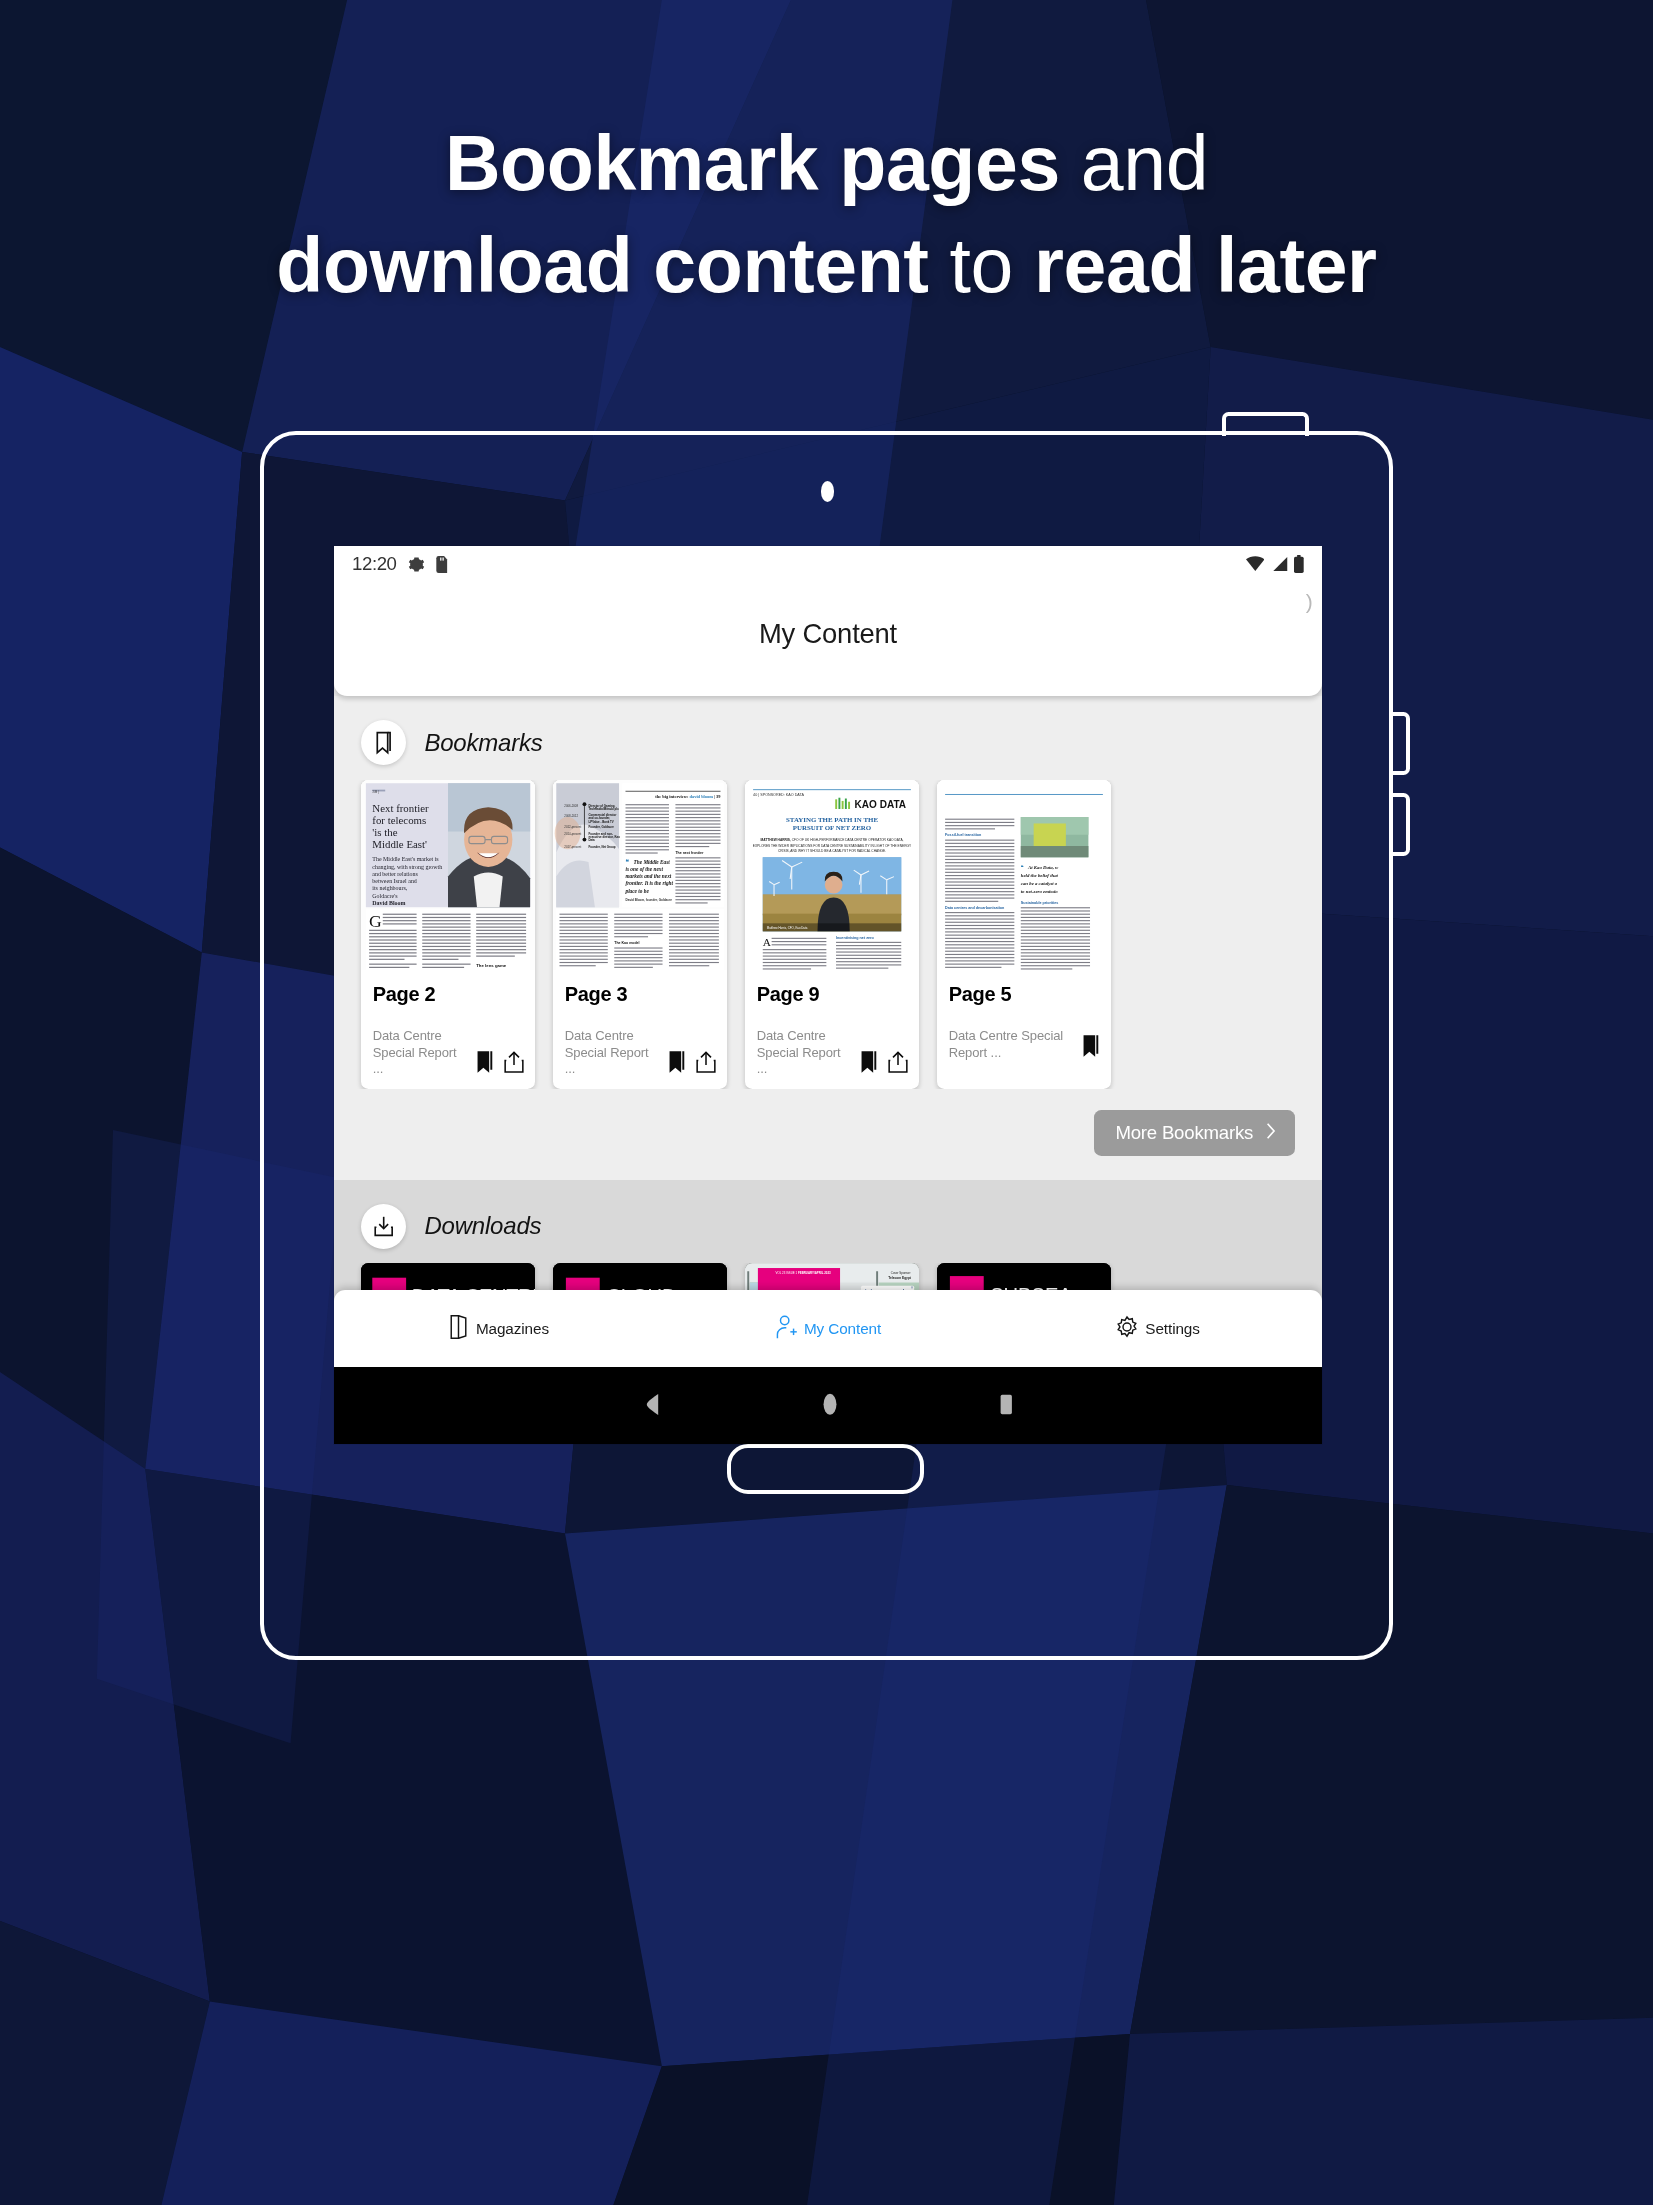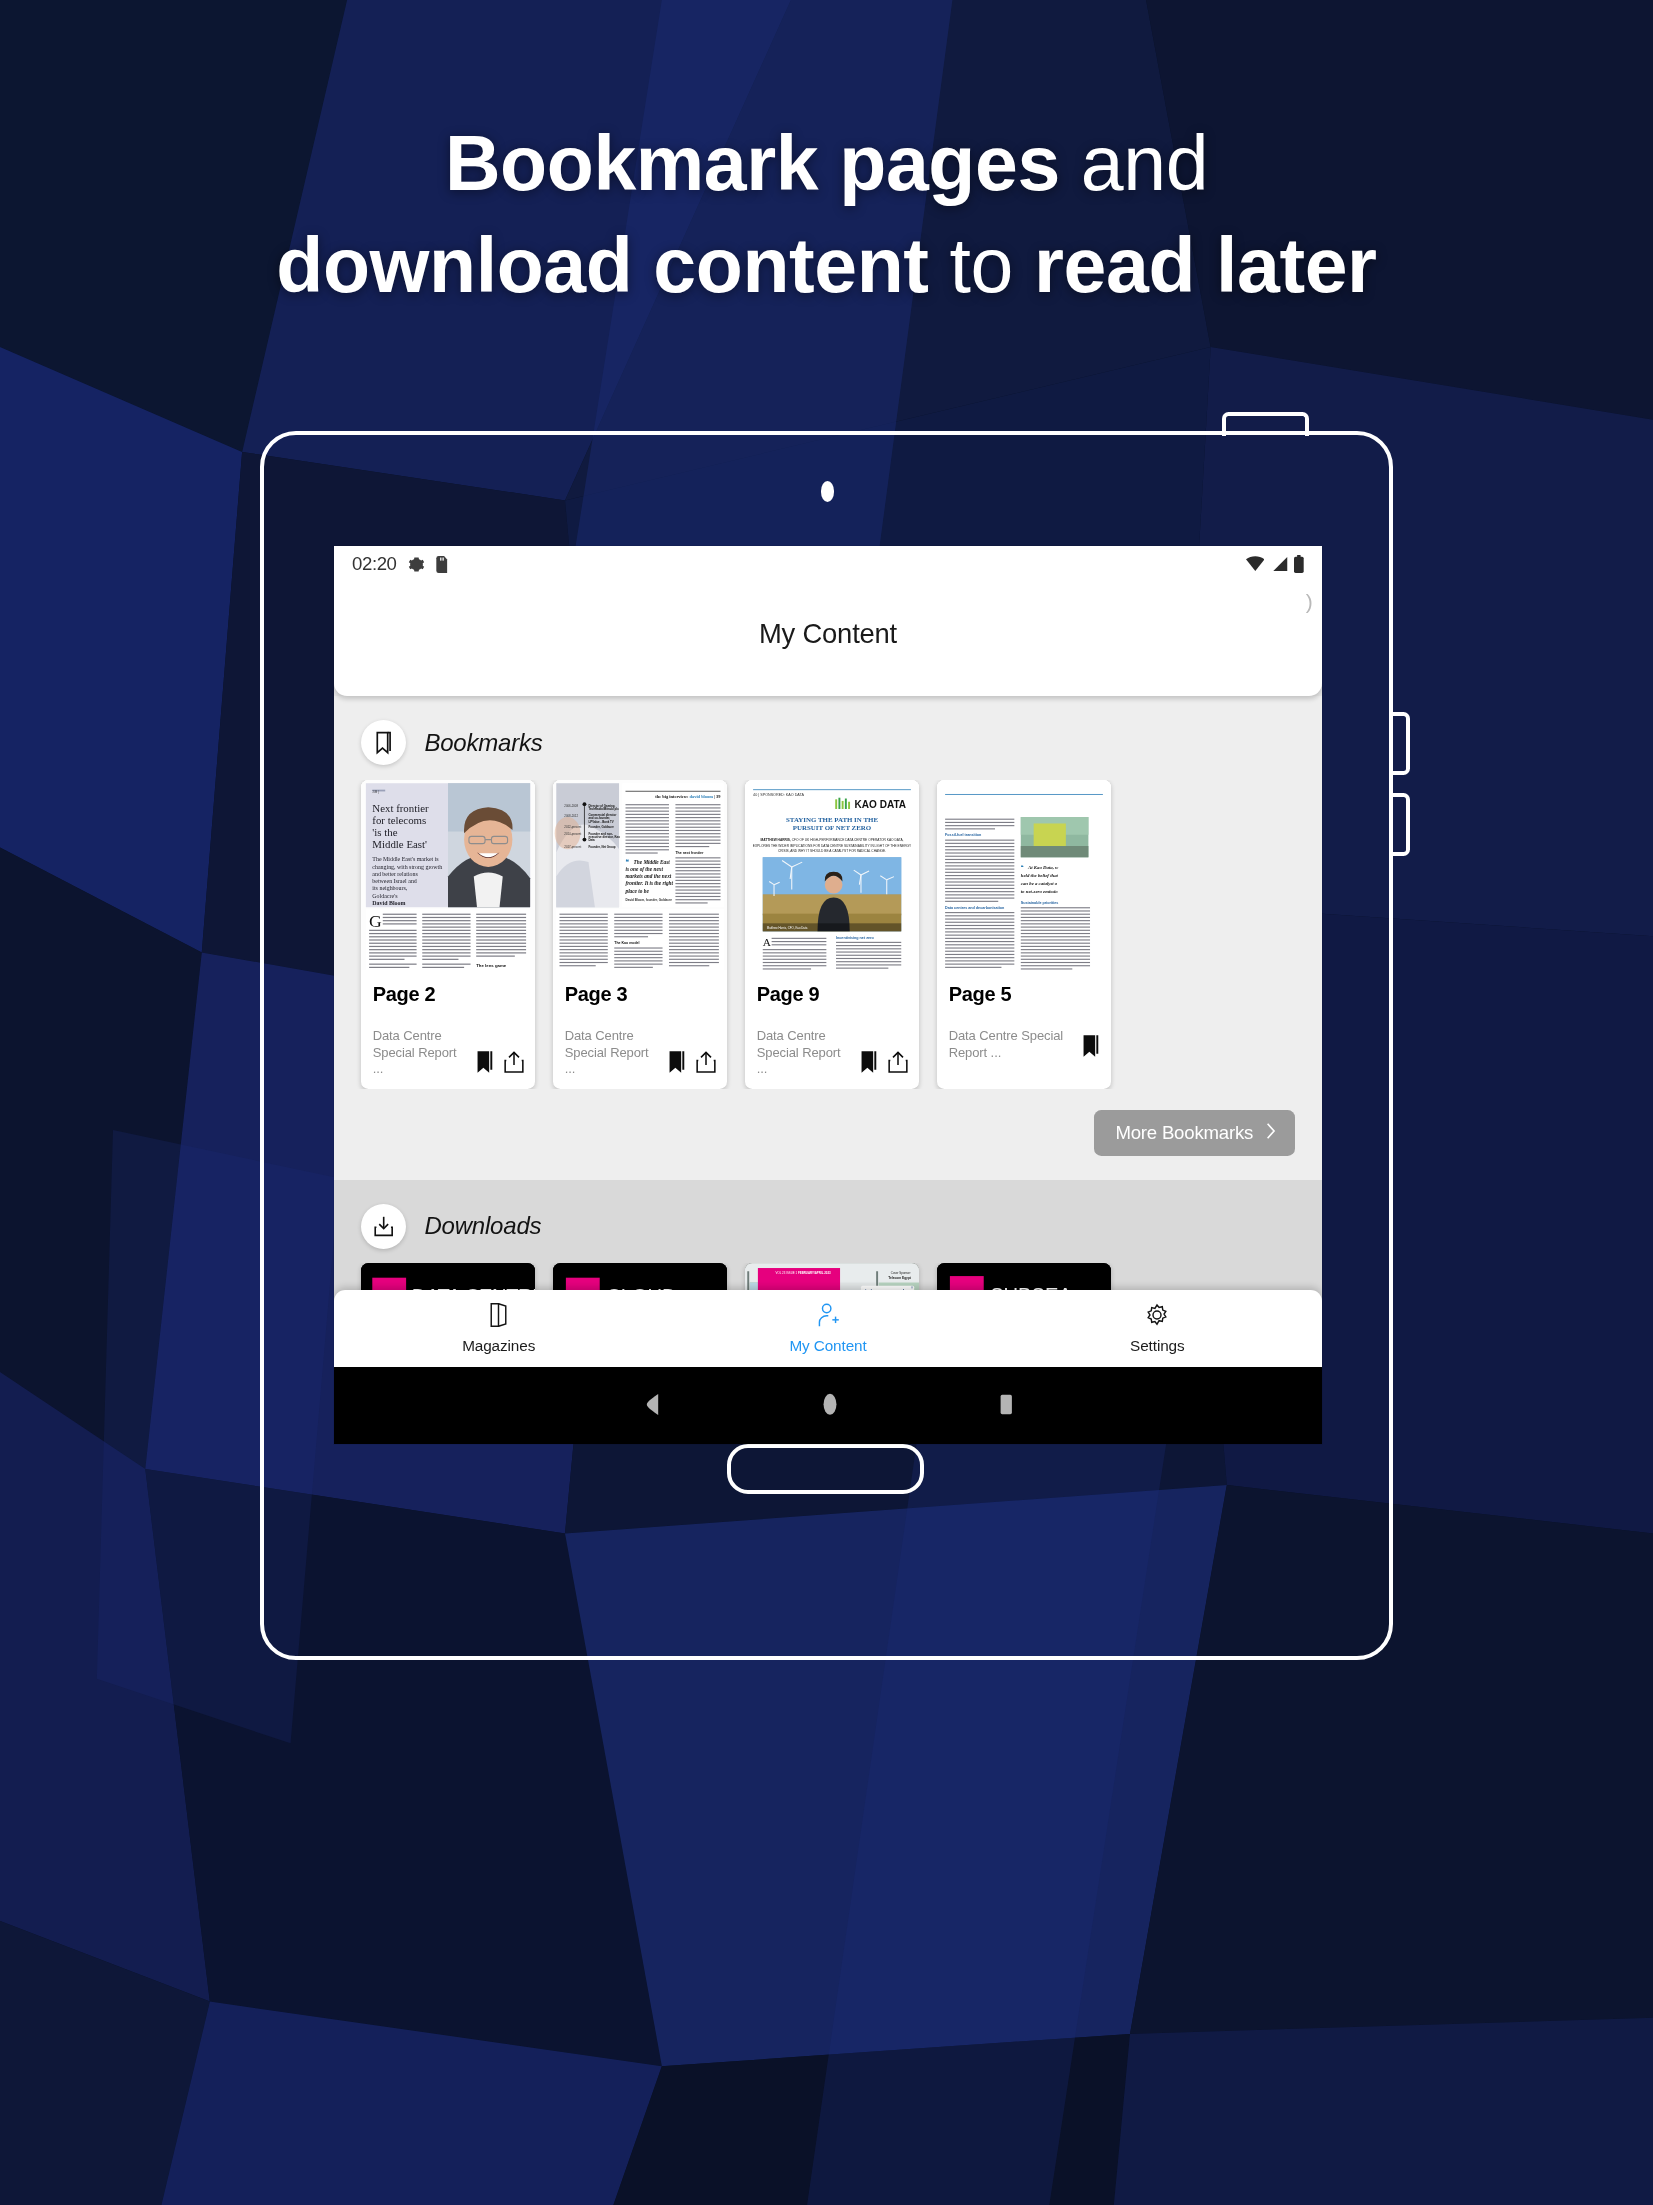--- a/index.html
+++ b/index.html
@@ -214,21 +214,21 @@
     width: 988px; height: 77px;
     background: #ffffff;
     border-top-left-radius: 11.3px;
     border-top-right-radius: 11.3px;
     box-shadow: 0 -2.4px 7.3px rgba(0,0,0,.17);
     display: flex;
     z-index: 8;
   }
   .navitem {
     flex: 1 1 0;
-    display: flex; flex-direction: column;
+    display: flex; flex-direction: row;
     align-items: center; justify-content: center;
     gap: 6.5px;
     cursor: pointer;
   }
   .navitem .lbl { font-size: 15.3px; color: #1b1b1b; letter-spacing: -0.1px; }
   .navitem.active .lbl { color: #2196f3; }
 
   
   .androidnav {
     position: absolute;
@@ -288,21 +288,21 @@
   <div class="side-button b1"></div>
   <div class="side-button b2"></div>
   <div class="camera-dot"></div>
   <div class="home-button"></div>
 
   <div class="screen">
 
     <div class="appbar">
       <div class="statusbar">
         <div class="status-left">
-          <span class="status-time">02:20</span>
+          <span class="status-time">12:20</span>
           <svg class="sicon" width="17" height="17" viewBox="0 0 24 24" fill="#3d3d3d">
             <path d="M12 8a4 4 0 100 8 4 4 0 000-8zm0 6a2 2 0 110-4 2 2 0 010 4z"></path>
             <path d="M21 12c0-.6-.1-1.2-.2-1.8l2-1.5-2-3.4-2.3 1a8 8 0 00-3-1.7L15 2H9l-.5 2.6a8 8 0 00-3 1.7l-2.3-1-2 3.4 2 1.5a8 8 0 000 3.6l-2 1.5 2 3.4 2.3-1a8 8 0 003 1.7L9 22h6l.5-2.6a8 8 0 003-1.7l2.3 1 2-3.4-2-1.5c.1-.6.2-1.2.2-1.8z"></path>
           </svg>
           <svg class="sicon" width="13" height="17" viewBox="0 0 16 22" fill="#3d3d3d">
             <path d="M3 0h7l4 4.5V22H3a3 3 0 01-3-3V3a3 3 0 013-3z"></path>
             <rect x="5" y="2" width="1.6" height="4" fill="#fff"></rect>
             <rect x="8" y="2" width="1.6" height="4" fill="#fff"></rect>
           </svg>
         </div>

